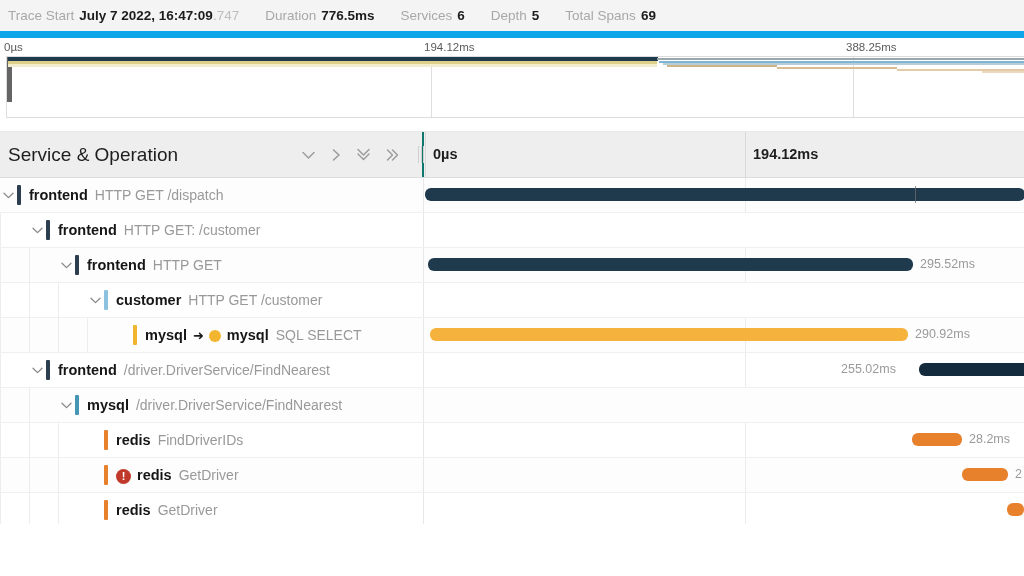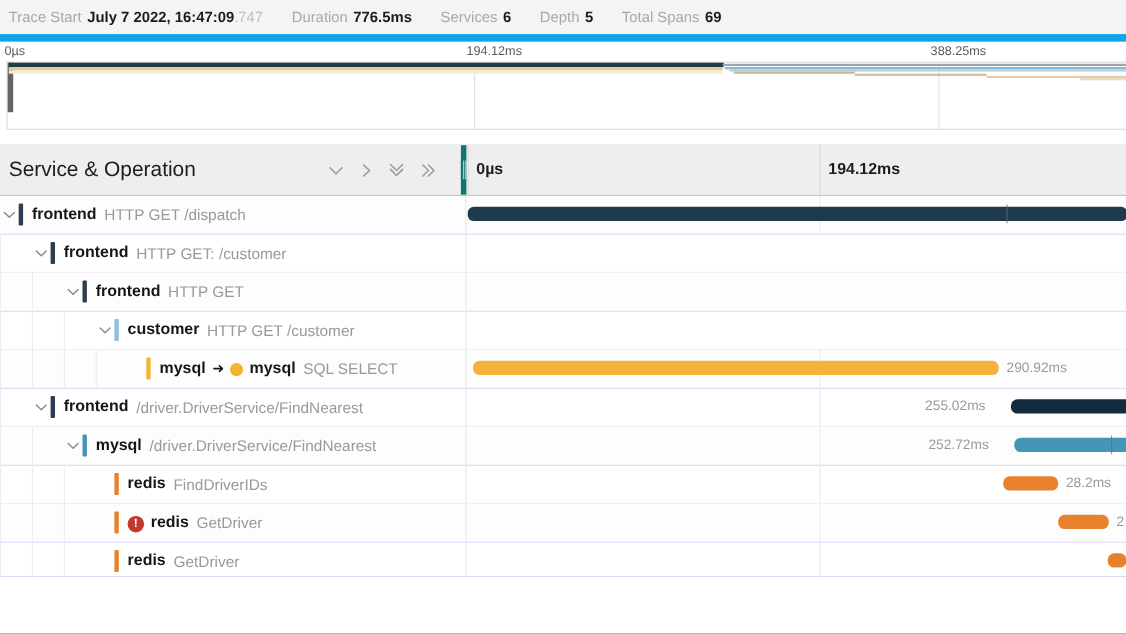--- a/index.html
+++ b/index.html
@@ -73,39 +73,39 @@
   .mm-row{position:absolute;height:3px;}
 
   
   .colhead{
     position:relative;height:45px;background:#eeeeee;
     border-bottom:1px solid #dcdcdc;
   }
   .colhead .left{
     position:absolute;left:0;top:0;width:424px;height:45px;
     display:flex;align-items:center;box-sizing:border-box;padding-left:8px;
-    border-right:5px solid #0f766e;
+    border-right:2px solid #0f766e;
   }
   .colhead .title{font-size:19px;color:#1d1d1d;font-weight:400;}
   .col-actions{display:flex;align-items:center;margin-left:auto;padding-right:22px;gap:13px;}
   .col-actions .ic{color:#999;display:flex;align-items:center;justify-content:center;cursor:pointer;}
   .drag-grip{
     position:absolute;left:418px;top:14px;width:6px;height:17px;
     display:flex;gap:2px;align-items:stretch;
   }
   .drag-grip i{width:1px;background:#cfcfcf;display:block;}
   .colhead .tickline{
     position:absolute;top:0;bottom:0;width:1px;background:#d8d8d8;
   }
   .colhead .tickname{
     position:absolute;top:14px;font-size:14.5px;font-weight:bold;color:#1d1d1d;
   }
 
   
-  .rows{position:relative;height:346px;overflow:hidden;background:#6d28d9;}
+  .rows{position:relative;height:346px;overflow:hidden;background:#e5e5e5;}
   .row{
     position:relative;height:34px;border-bottom:1px solid #f0f0f0;
     background:#fdfdfd;
   }
   .row.alt{background:#fff;}
   .row-left{
     position:absolute;left:0;top:0;width:424px;height:34px;
     display:flex;align-items:center;box-sizing:border-box;
     border-right:1px solid #e8e8e8;overflow:hidden;
   }
@@ -273,20 +273,25 @@
           <div class="indent" style="width: 28px; height: 34px; border-left: 1px solid rgb(237, 237, 237);"></div>
           <div class="caret">
             <svg width="13" height="9" viewBox="0 0 13 9">
               <path d="M2 2.2 L6.5 6.6 L11 2.2" fill="none" stroke="#8a8a8a" stroke-width="1.3" stroke-linecap="round" stroke-linejoin="round"></path>
             </svg>
           </div>
           <div class="colorbar" style="background: rgb(44, 62, 80);"></div>
           <span class="svc">frontend</span>
           <span class="op">HTTP GET</span>
         </div>
+        <div class="row-right">
+          <div class="gridline" style="left: 320px;"></div>
+          <div class="bar" style="left: 3px; width: 485px; background: rgb(31, 58, 77);"></div>
+          <div class="barlabel" style="left: 495px;">295.52ms</div>
+        </div>
       </div>
       <div class="row alt">
         <div class="row-left">
           <div class="indent" style="width: 28px; height: 34px; border-left: 1px solid rgb(237, 237, 237);"></div>
           <div class="indent" style="width: 28px; height: 34px; border-left: 1px solid rgb(237, 237, 237);"></div>
           <div class="indent" style="width: 28px; height: 34px; border-left: 1px solid rgb(237, 237, 237);"></div>
           <div class="caret">
             <svg width="13" height="9" viewBox="0 0 13 9">
               <path d="M2 2.2 L6.5 6.6 L11 2.2" fill="none" stroke="#8a8a8a" stroke-width="1.3" stroke-linecap="round" stroke-linejoin="round"></path>
             </svg>
@@ -344,27 +349,20 @@
           <div class="indent" style="width: 28px; height: 34px; border-left: 1px solid rgb(237, 237, 237);"></div>
           <div class="caret">
             <svg width="13" height="9" viewBox="0 0 13 9">
               <path d="M2 2.2 L6.5 6.6 L11 2.2" fill="none" stroke="#8a8a8a" stroke-width="1.3" stroke-linecap="round" stroke-linejoin="round"></path>
             </svg>
           </div>
           <div class="colorbar" style="background: rgb(69, 150, 181);"></div>
           <span class="svc">mysql</span>
           <span class="op">/driver.DriverService/FindNearest</span>
         </div>
-        <div class="row-right">
-          <div class="gridline" style="left: 320px;"></div>
-          <div class="bar" style="left: 497px; width: 107px; background: rgb(69, 150, 181);">
-            <div class="tick" style="left: 88px;"></div>
-          </div>
-          <div class="barlabel" style="left: 419px;">252.72ms</div>
-        </div>
       </div>
       <div class="row alt">
         <div class="row-left">
           <div class="indent" style="width: 28px; height: 34px; border-left: 1px solid rgb(237, 237, 237);"></div>
           <div class="indent" style="width: 28px; height: 34px; border-left: 1px solid rgb(237, 237, 237);"></div>
           <div class="indent" style="width: 28px; height: 34px; border-left: 1px solid rgb(237, 237, 237);"></div>
           <div class="caret empty">
             <svg width="13" height="9" viewBox="0 0 13 9">
               <path d="M2 2.2 L6.5 6.6 L11 2.2" fill="none" stroke="#8a8a8a" stroke-width="1.3" stroke-linecap="round" stroke-linejoin="round"></path>
             </svg>

